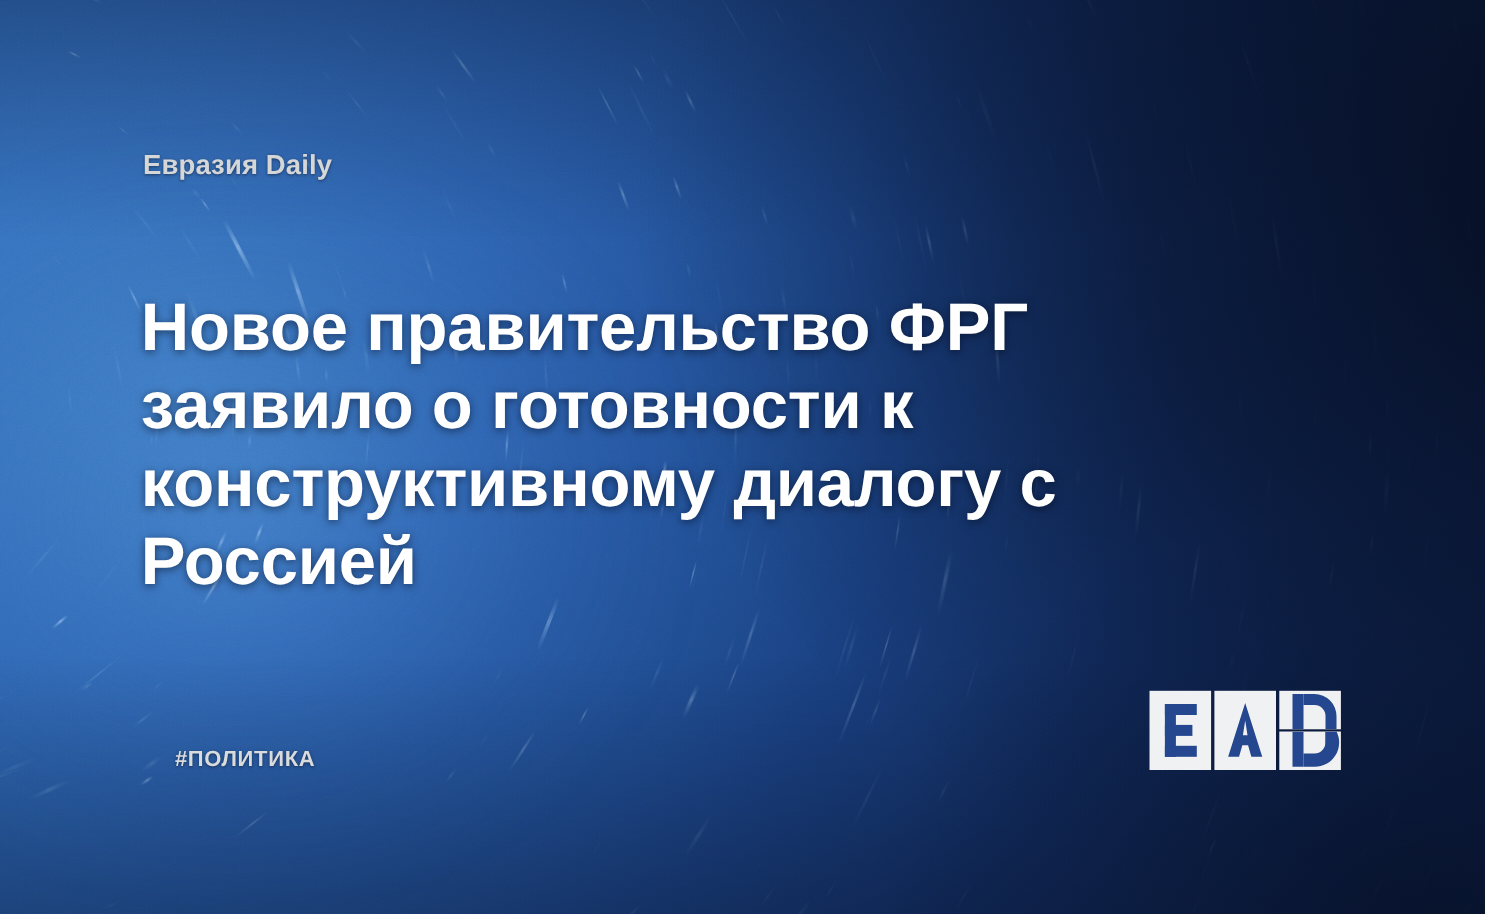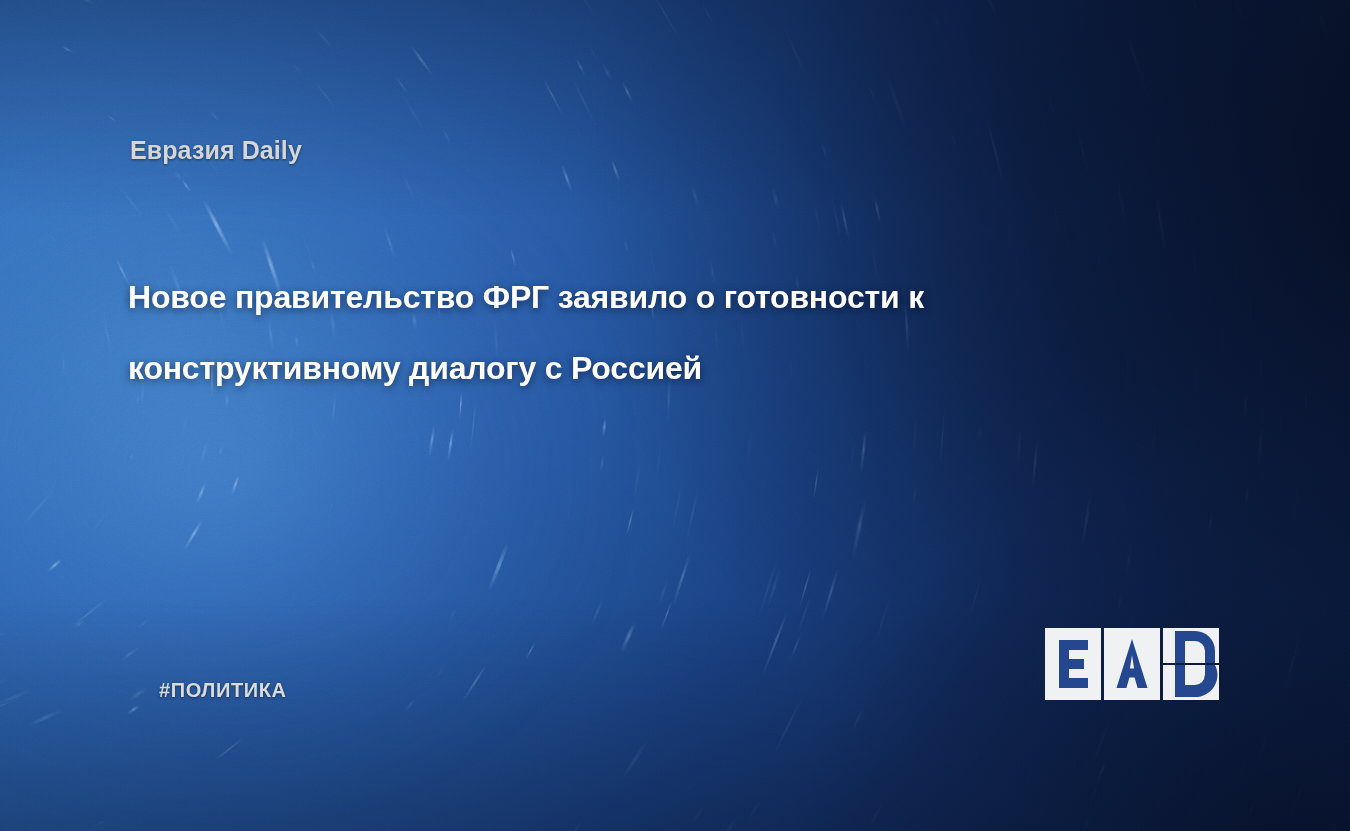--- a/index.html
+++ b/index.html
@@ -111,21 +111,21 @@
     text-shadow: 0 1px 3px rgba(0,0,0,0.45);
     white-space: nowrap;
   }
 
   .headline {
     position: absolute;
     left: 128px;
     top: 262px;
     width: 990px;
     margin: 0;
-    font-size: 32px;
+    font-size: 61px;
     line-height: 71px;
     font-weight: 700;
     color: #ffffff;
     letter-spacing: -0.2px;
     text-shadow: 0 2px 8px rgba(3,10,26,0.55);
   }
 
   .tag {
     position: absolute;
     left: 130px;

